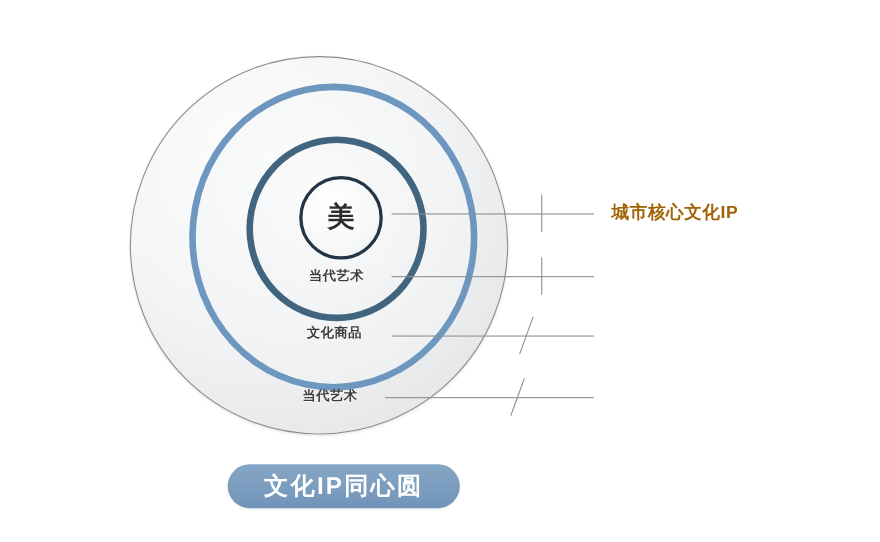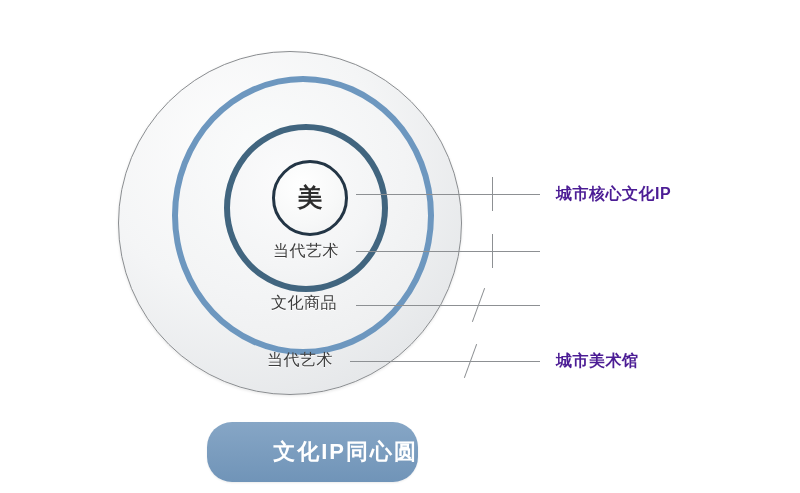--- a/index.html
+++ b/index.html
@@ -67,22 +67,22 @@
     width: 76px;
     height: 76px;
     border: 3px solid #233545;
     background: radial-gradient(circle at 38% 32%, #ffffff 0%, #f7f8f8 60%, #f0f1f2 100%);
   }
 
   
   .inner-label {
     position: absolute;
     color: #3c3c3c;
-    font-weight: normal;
-    font-size: 16px;
+    font-weight: bold;
+    font-size: 12px;
     letter-spacing: 0.5px;
     white-space: nowrap;
     text-align: right;
     transform: translate(-50%, -50%);
     text-shadow: 0 1px 0 rgba(255,255,255,0.85);
   }
   .core-label {
     position: absolute;
     left: 310px;
     top: 197px;
@@ -105,44 +105,44 @@
   .tick {
     position: absolute;
     width: 1px;
     background: #8d9093;
   }
 
   
   .callout {
     position: absolute;
     left: 556px;
-    color: #4c1d95;
+    color: #a16207;
     font-weight: bold;
     font-size: 16px;
     letter-spacing: 0.5px;
     white-space: nowrap;
     transform: translateY(-50%);
   }
   .callout-1 { top: 194px; }
   .callout-2 { top: 251px; }
   .callout-3 { top: 305px; }
   .callout-4 { top: 361px; }
 
   
   .badge {
     position: absolute;
     left: 207px;
     top: 422px;
     width: 211px;
-    height: 60px;
+    height: 40px;
     border-radius: 25px;
     background: linear-gradient(180deg, #86a6c6 0%, #7a9cbe 55%, #7094b8 100%);
     display: flex;
     align-items: center;
-    justify-content: flex-end;
+    justify-content: center;
     box-shadow: 0 1px 2px rgba(0,0,0,0.08);
   }
   .badge-text {
     color: #ffffff;
     font-weight: bold;
     font-size: 22px;
     letter-spacing: 2px;
     white-space: nowrap;
   }
 </style>
@@ -167,19 +167,18 @@
   <div class="leader" style="left:356px; top:251px; width:184px;"></div>
   <div class="tick" style="left:492px; top:234px; height:34px;"></div>
 
   <div class="leader" style="left:356px; top:305px; width:184px;"></div>
   <div class="tick" style="left:478px; top:287px; height:36px; transform:rotate(20deg);"></div>
 
   <div class="leader" style="left:350px; top:361px; width:190px;"></div>
   <div class="tick" style="left:470px; top:343px; height:36px; transform:rotate(20deg);"></div>
 
   <div class="callout callout-1">城市核心文化IP</div>
-  <div class="callout callout-4">城市美术馆</div>
 
   <div class="badge">
     <span class="badge-text">文化IP同心圆</span>
   </div>
 
 </div>
 
 </body></html>

